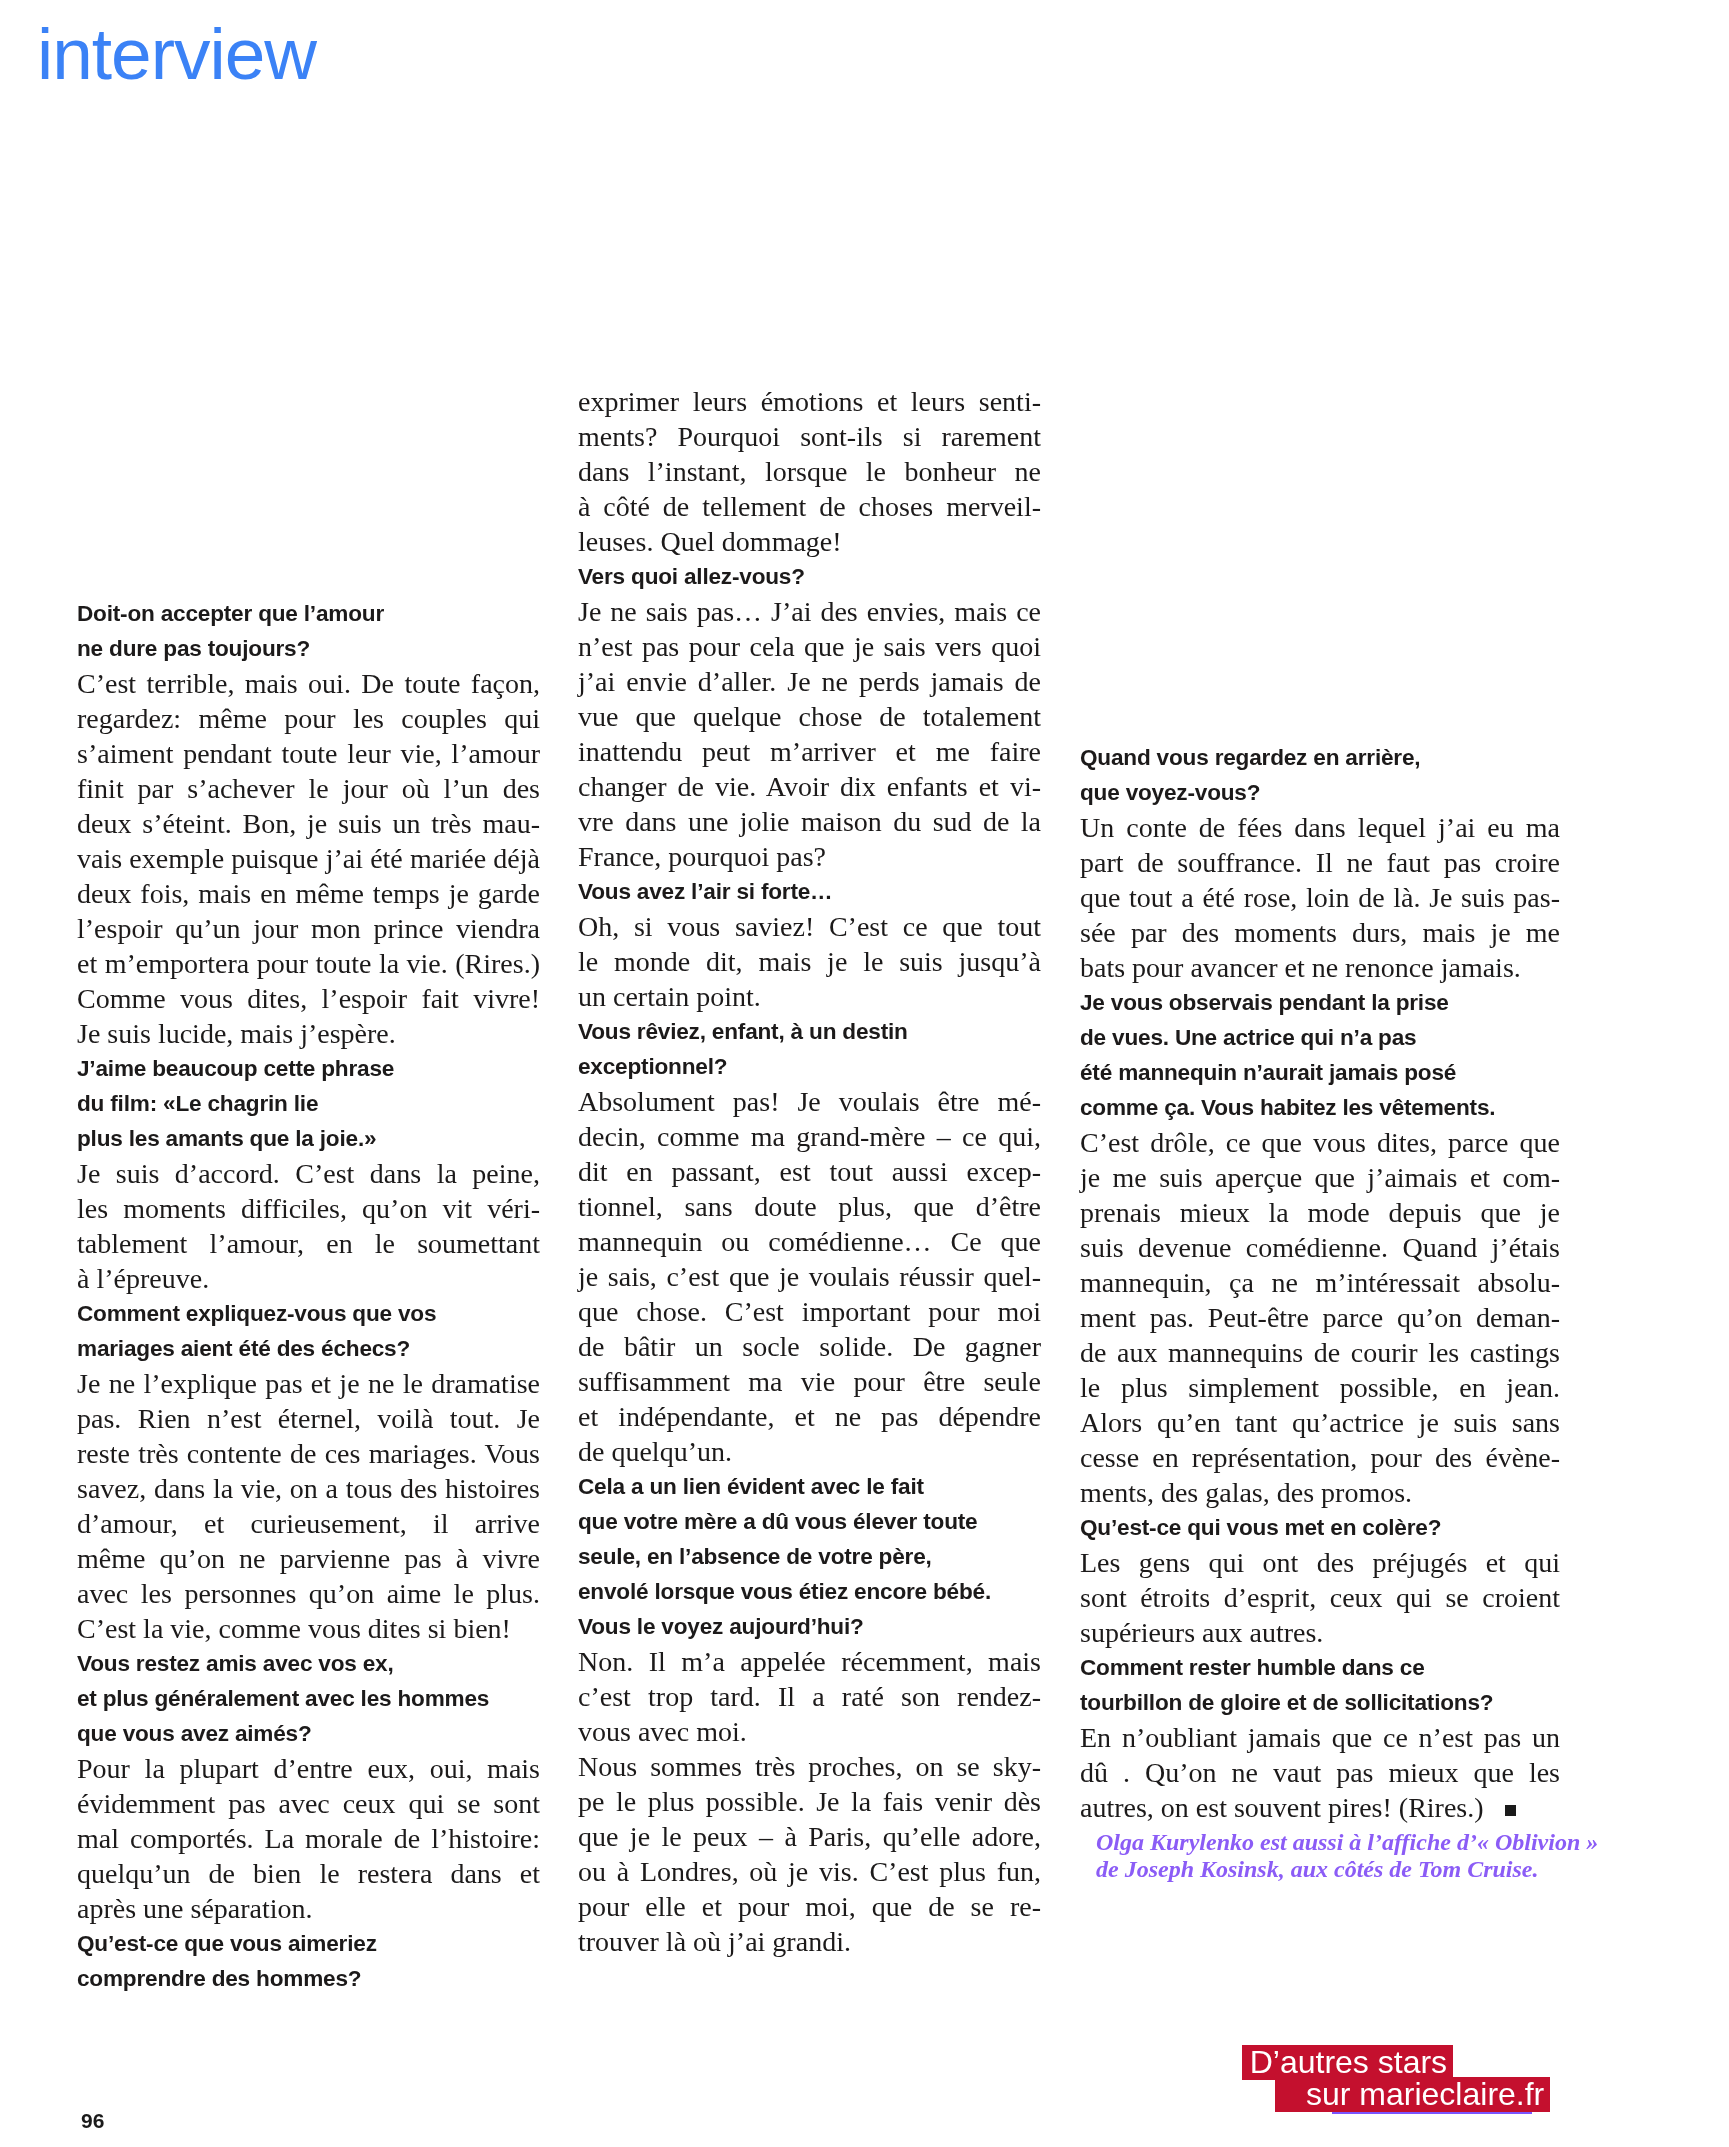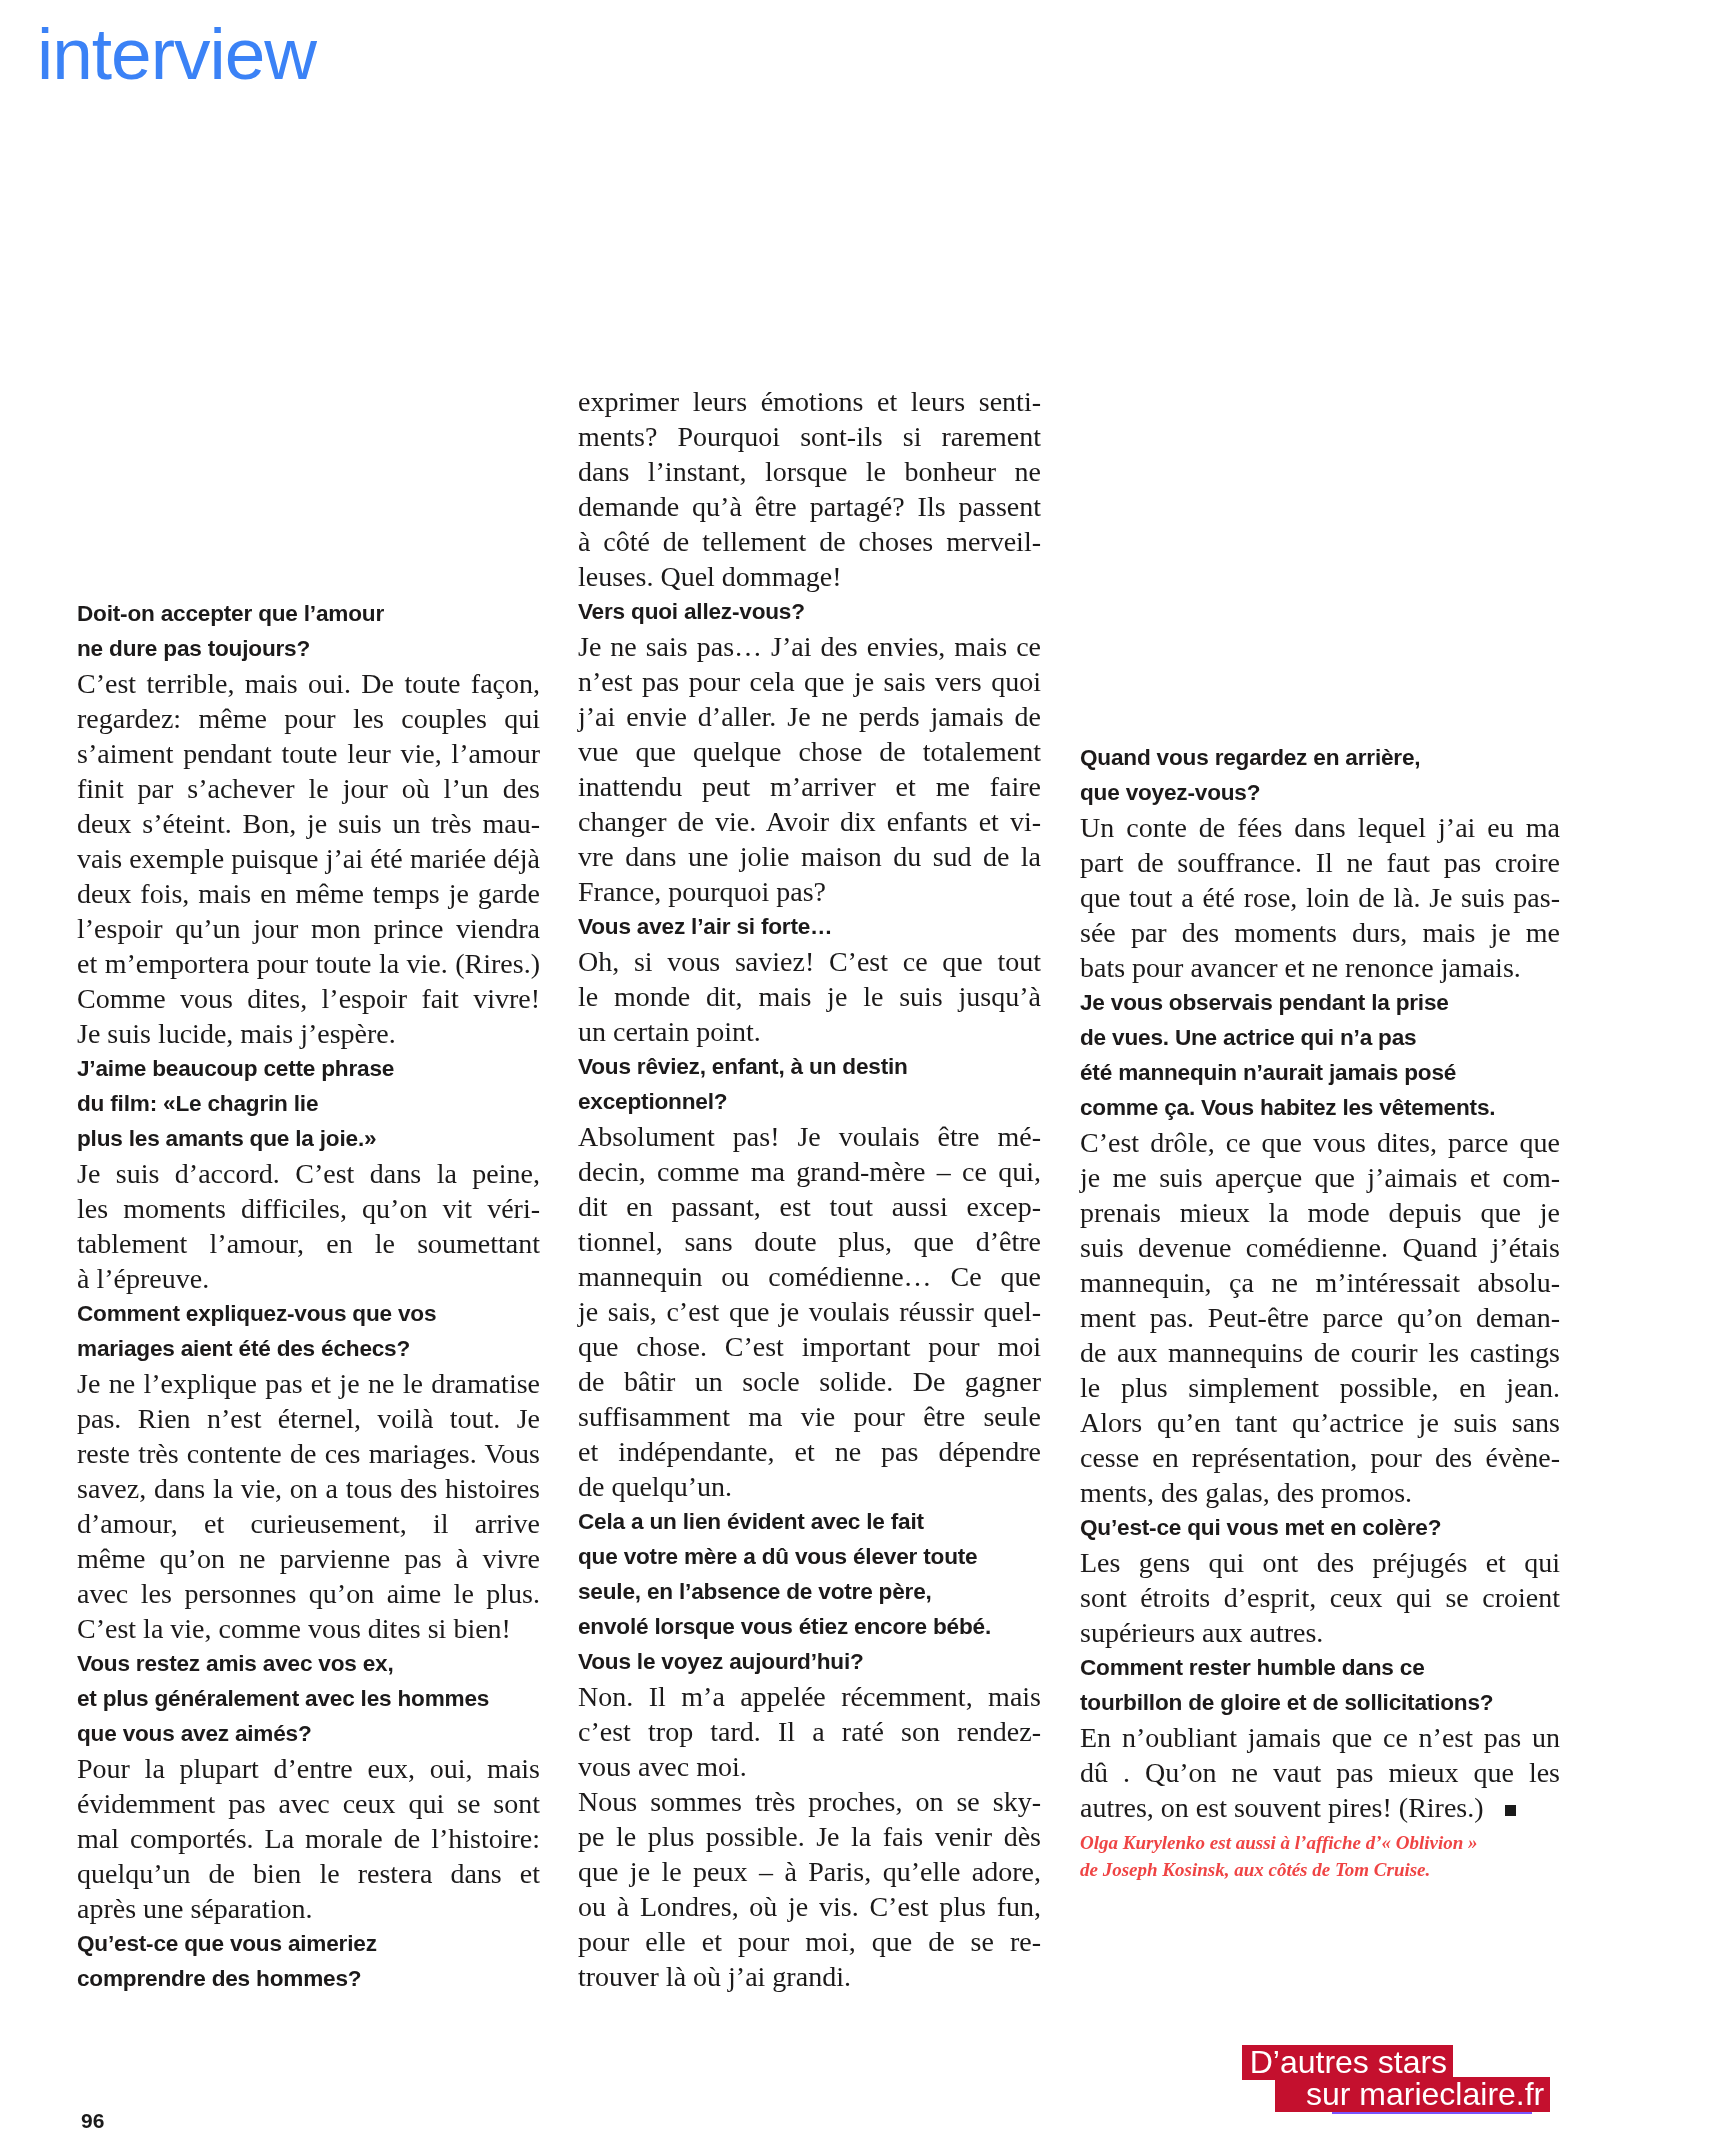--- a/index.html
+++ b/index.html
@@ -12,21 +12,21 @@
   .col { position: absolute; }
   #col1 { left: 77px; top: 596px; width: 463px; }
   #col2 { left: 578px; top: 384px; width: 463px; }
   #col3 { left: 1080px; top: 740px; width: 480px; }
   .line { display: block; height: 35px; line-height: 35px; white-space: nowrap; overflow: visible; }
   .b { font-family: "Liberation Serif", serif; font-size: 28px; text-align: justify; text-align-last: justify; letter-spacing: 0; }
   .b.last { text-align-last: left; }
   .q { font-family: "Liberation Sans", sans-serif; font-size: 22.6px; font-weight: 700; letter-spacing: -0.2px; text-align: left; }
   .caption {
     font-family: "Liberation Serif", serif; font-style: italic; font-weight: 700;
-    font-size: 19px; line-height: 27px; color: #ef4444; white-space: nowrap;
+    font-size: 24px; line-height: 27px; color: #8b5cf6; white-space: nowrap; margin-left: 16px;
   }
   .end-square { display: inline-block; width: 11.5px; height: 11.5px; background: #1a1a1a; margin-left: 21px; vertical-align: middle; }
   .ital { }
   .promo { position: absolute; left: 1242px; top: 2045px; width: 317px; }
   .promo-line { position: absolute; background: #c4102e; color: #ffffff;
     font-family: "Liberation Sans", sans-serif; font-size: 32px; line-height: 32px; padding: 1px 5.8px 1.9px 7.7px; white-space: nowrap; }
   .promo-1 { left: 0; top: 0; }
   .promo-2 { left: 33px; top: 32px; padding-left: 31px; }
   .promo-underline { position: absolute; left: 90px; top: 67px; width: 200px; height: 1.9px; background: #7a55ff; }
   .page-num { position: absolute; left: 37px; top: 2109px; font-family: "Liberation Sans", sans-serif; font-weight: 700; font-size: 21px; color: #1b1b1b; margin-left: 44px; }
@@ -75,21 +75,20 @@
     <span class="line b">mal comportés. La morale de l’histoire:</span>
     <span class="line b">quelqu’un de bien le restera dans et</span>
     <span class="line b last">après une séparation.</span>
     <span class="line q">Qu’est-ce que vous aimeriez</span>
     <span class="line q">comprendre des hommes?</span>
   </div>
 <div class="col" id="col2">
     <span class="line b">exprimer leurs émotions et leurs senti-</span>
     <span class="line b">ments? Pourquoi sont-ils si rarement</span>
     <span class="line b">dans l’instant, lorsque le bonheur ne</span>
-    <span class="line b">demande qu’à être partagé? Ils passent</span>
     <span class="line b">à côté de tellement de choses merveil-</span>
     <span class="line b last">leuses. Quel dommage!</span>
     <span class="line q">Vers quoi allez-vous?</span>
     <span class="line b">Je ne sais pas… J’ai des envies, mais ce</span>
     <span class="line b">n’est pas pour cela que je sais vers quoi</span>
     <span class="line b">j’ai envie d’aller. Je ne perds jamais de</span>
     <span class="line b">vue que quelque chose de totalement</span>
     <span class="line b">inattendu peut m’arriver et me faire</span>
     <span class="line b">changer de vie. Avoir dix enfants et vi-</span>
     <span class="line b">vre dans une jolie maison du sud de la</span>

